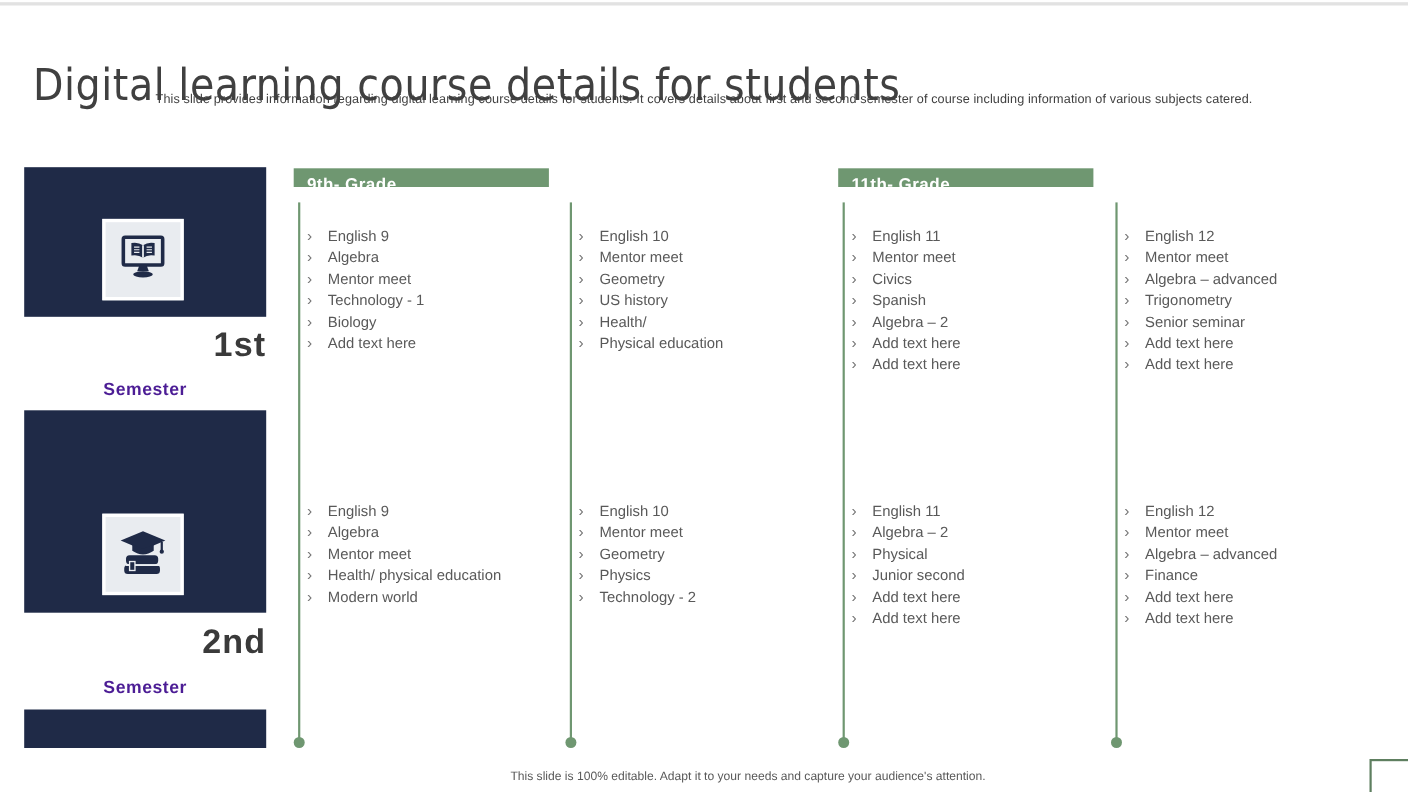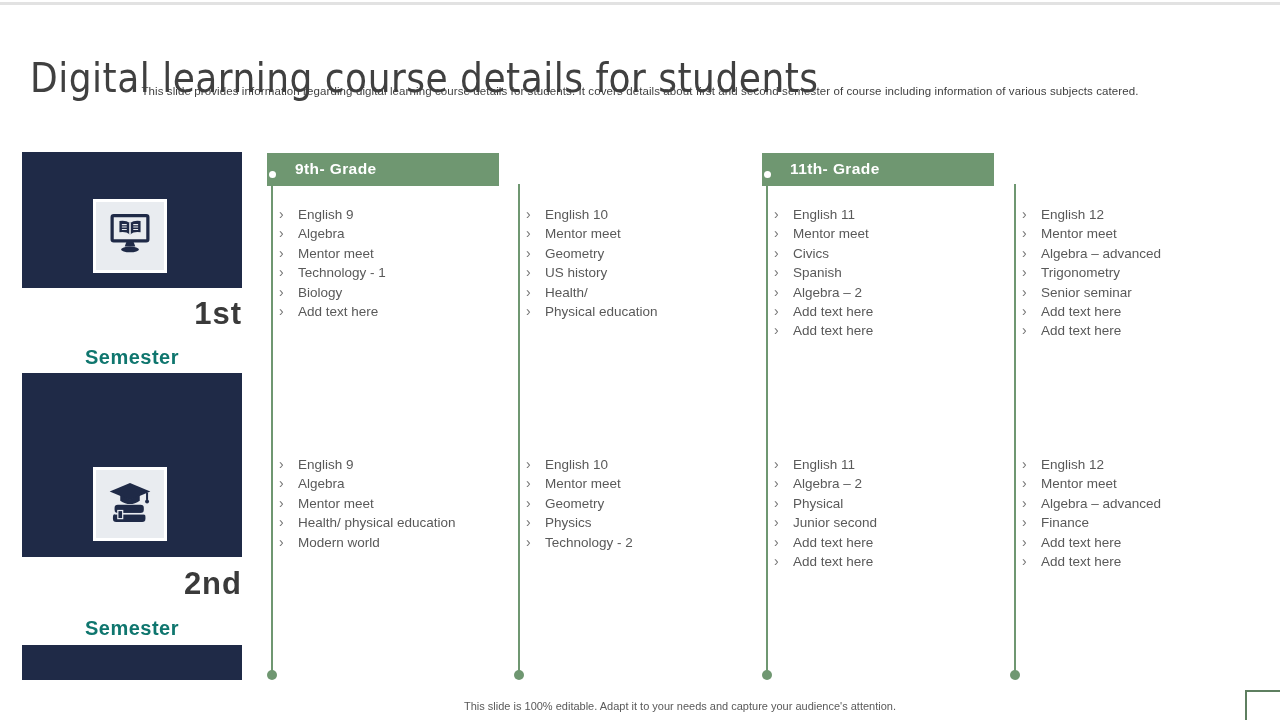--- a/index.html
+++ b/index.html
@@ -47,36 +47,37 @@
   .tile-2 { top: 94px; }
   .icon-tile svg { width: 52px; height: 52px; display: block; }
   .ordinal {
     position: absolute; left: 0; width: 220px; text-align: right;
     font-size: 31px; font-weight: 700; color: #3a3a3a; letter-spacing: 1px;
   }
   .ord-1 { top: 296px; }
   .ord-2 { top: 566px; }
   .sem-label {
     position: absolute; left: 0; width: 220px; text-align: center;
-    font-size: 20px; font-weight: 700; color: #0f766e; letter-spacing: 0.5px;
+    font-size: 16px; font-weight: 700; color: #4c1d95; letter-spacing: 0.5px;
   }
   .sem-1 { top: 346px; }
   .sem-2 { top: 617px; }
   
   .grade-col { position: absolute; top: 153px; height: 530px; }
   .col-1 { left: 267px; width: 232px; }
   .col-2 { left: 514px; width: 232px; }
   .col-3 { left: 762px; width: 232px; }
   .col-4 { left: 1010px; width: 237px; }
   .grade-header {
-    position: absolute; left: 0; top: 0; right: 0; height: 33px;
+    position: absolute; left: 0; top: 0; right: 0; height: 17px;
     background: var(--green);
     color: #ffffff; font-weight: 700; font-size: 15.5px;
-    line-height: 31px; padding-left: 28px; box-sizing: border-box;
+    line-height: 31px; padding-left: 12px; box-sizing: border-box;
     letter-spacing: 0.4px;
+    text-decoration: underline;
   }
   .header-dot {
     position: absolute; left: 2px; top: 18px; width: 7px; height: 7px;
     border-radius: 50%; background: #ffffff; z-index: 2;
   }
   .col-line {
     position: absolute; left: 4px; top: 31px; width: 2px; height: 488px;
     background: var(--green);
   }
   .line-end-dot {

